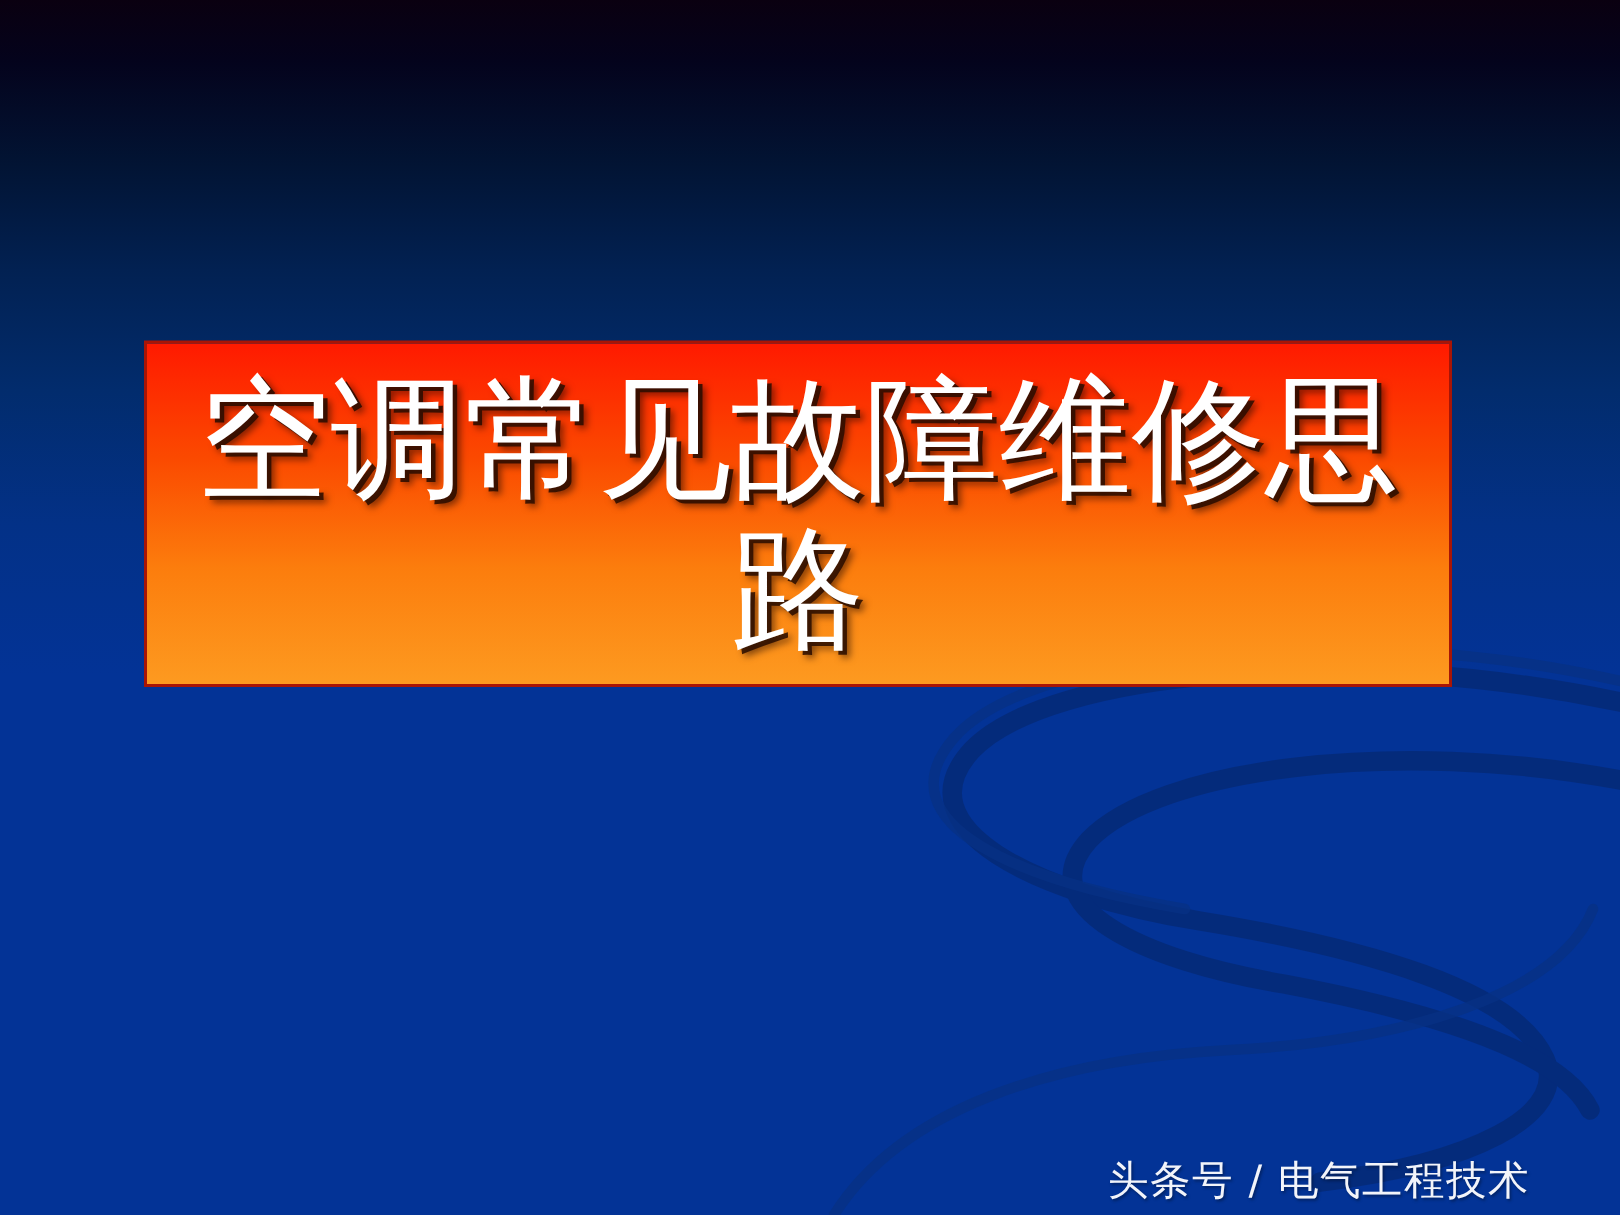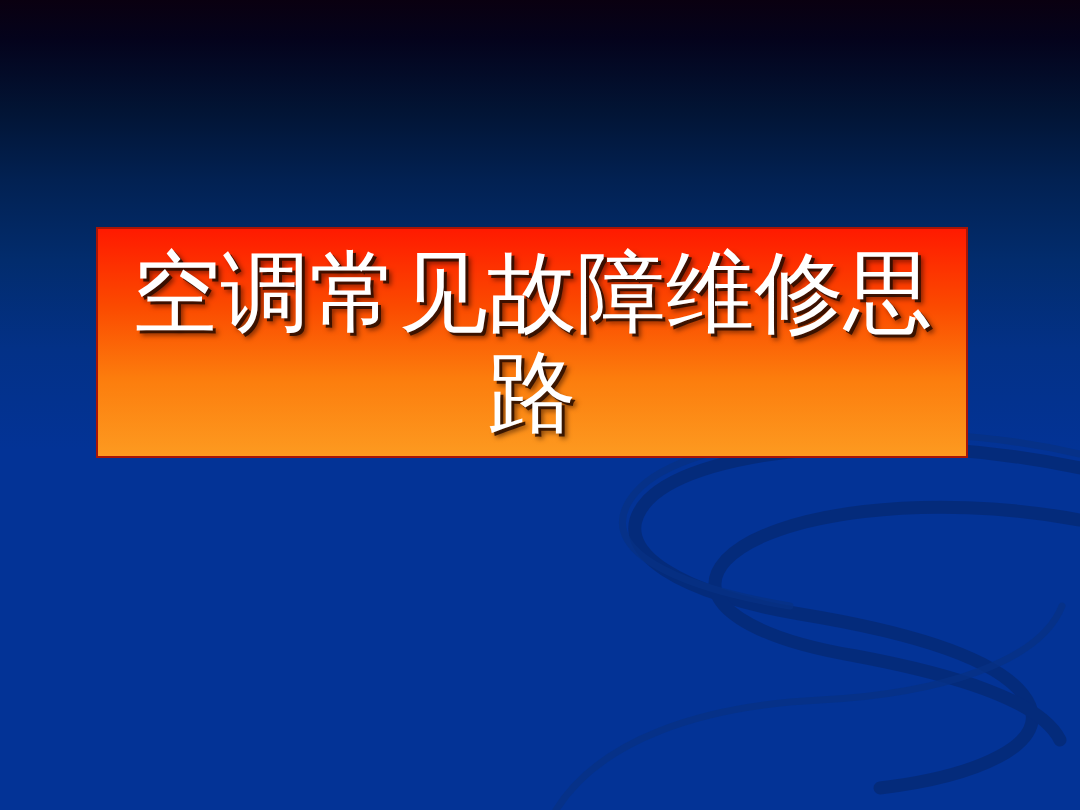--- a/index.html
+++ b/index.html
@@ -99,14 +99,15 @@
       <path d="M 1080 454 C 906 414, 688 432, 636 492 C 586 550, 682 588, 790 606"></path>
       <path d="M 556 810 C 600 740, 700 706, 820 700 C 940 694, 1040 662, 1062 606"></path>
     </g>
   </svg>
 
   <div id="title-card">
     <div id="title-text">空调常见故障维修思
 路</div>
   </div>
 
+  <div id="watermark">头条号 / 电气工程技术</div>
 
 </div>
 
 </body></html>

